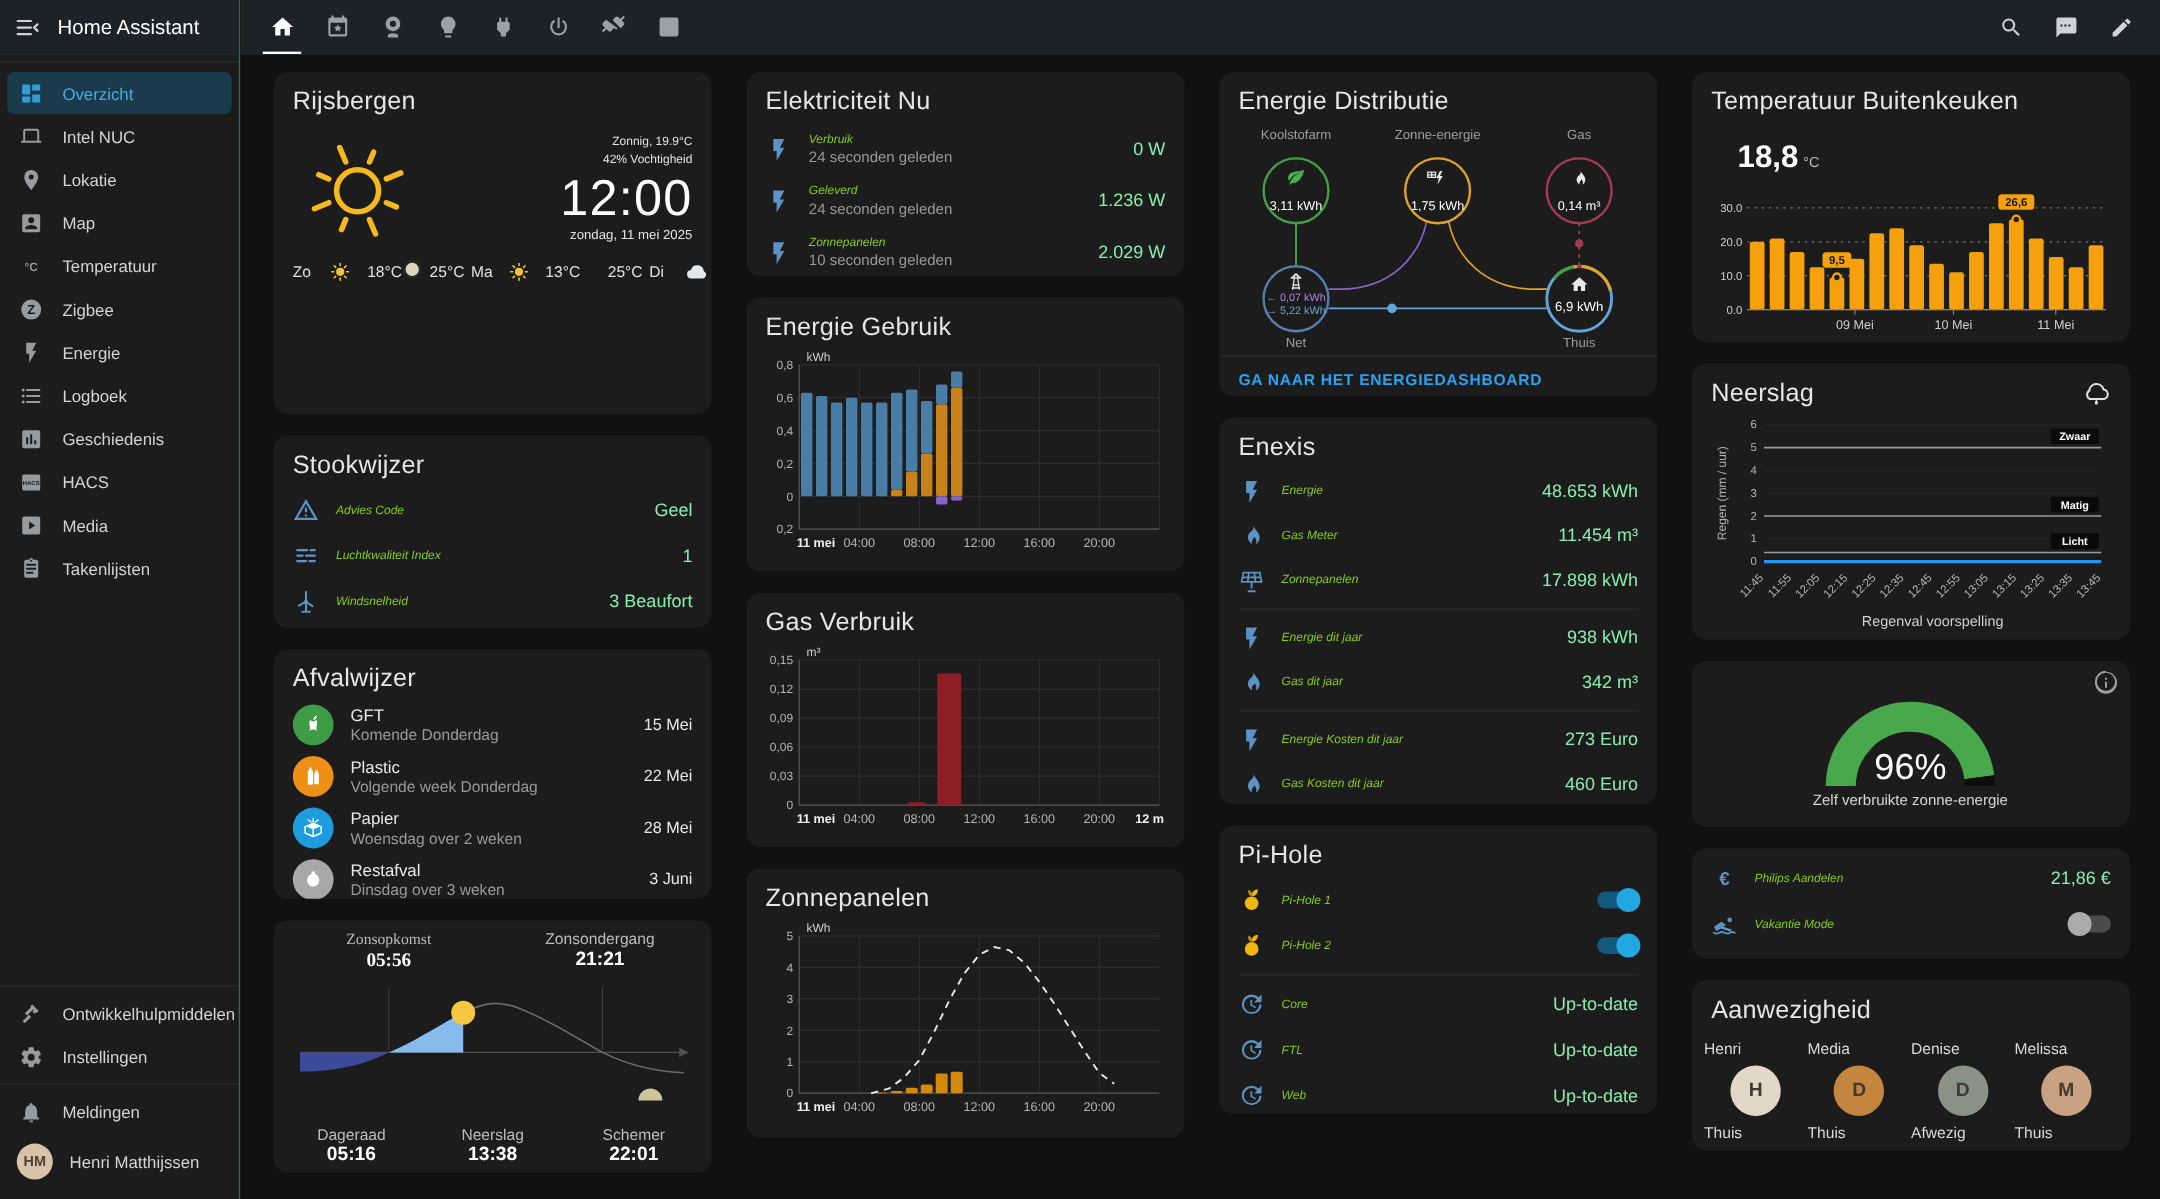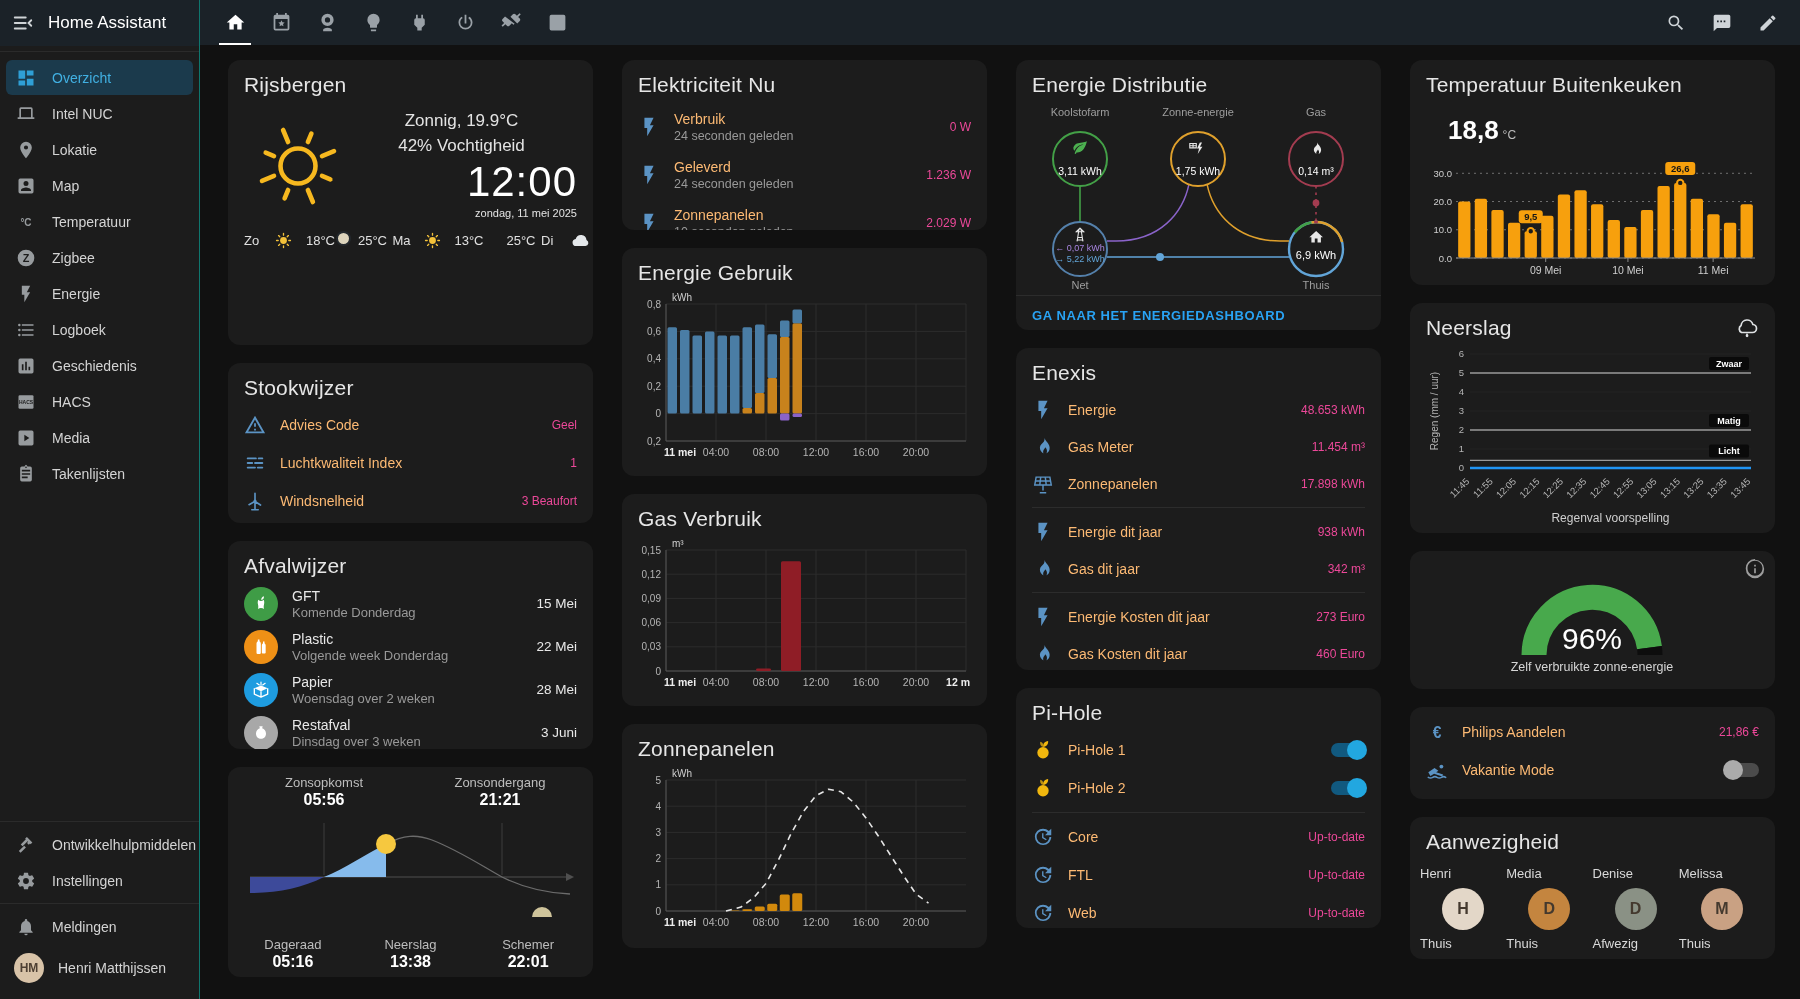--- a/index.html
+++ b/index.html
@@ -35,38 +35,38 @@
   
   .main { position:absolute; left:200px; top:45px; width:1600px; height:954px; background:#111; padding:15px 20px 0 28px; display:flex; gap:29px; }
   .col { width:365px; display:flex; flex-direction:column; gap:18px; flex:none; }
   .card { background:#1c1c1c; border-radius:12px; position:relative; overflow:hidden; flex:none; }
   .card-title { font-size:21px; color:#e6e6e6; padding:13px 16px 6px; letter-spacing:.2px; }
 
   
   .li { display:flex; align-items:center; gap:14px; padding:8px 16px; cursor:pointer; }
   .li .ic { width:22px; height:22px; color:#5b93c4; flex:none; }
   .li-main { flex:1; min-width:0; }
-  .li-lab { font-size:14px; color:#fdba74; }
+  .li-lab { font-size:10px; color:#84cc16;font-style:italic; }
   .li-sub { font-size:12.5px; color:#999; margin-top:2px; }
-  .li-val { font-size:12px; color:#ec4899; white-space:nowrap; }
+  .li-val { font-size:15px; color:#86efac; white-space:nowrap; }
   .group-div { height:1px; background:#2c2c2c; margin:5px 16px; }
 
   
   .tgl { width:34px; height:14px; border-radius:7px; position:relative; cursor:pointer; flex:none; }
   .tgl.on  { background:#11597f; }
   .tgl.off { background:#4b4b4b; }
   .tgl .knob { width:20px; height:20px; border-radius:50%; position:absolute; top:-3px; }
   .tgl.on  .knob { right:-2px; background:#22a7e0; }
   .tgl.off .knob { left:-2px; background:#ababab; }
 
   
   .weather-main { display:flex; align-items:center; padding:6px 16px 4px 22px; }
   .weather-icon { width:96px; height:96px; flex:none; }
   .weather-info { flex:1; text-align:right; }
-  .w-cond,.w-hum { font-size:17px; color:#e3e3e3; line-height:1.45;text-align:center; }
+  .w-cond,.w-hum { font-size:10px; color:#e3e3e3; line-height:1.45; }
   .w-time { font-size:42px; color:#fff; font-weight:400; line-height:1.15; letter-spacing:1px; }
   .w-date { font-size:11px; color:#e3e3e3; }
   .fc-rows { padding:8px 16px 6px; display:flex; flex-direction:row; gap:5.5px; }
   .fc-row { display:flex; align-items:center; gap:8px; font-size:13px; color:#e0e0e0; }
   .fc-day { width:22px; }
   .fc-ic { width:19px; height:19px; color:#f3c13a; flex:none; }
   .fc-ic.cloud { color:#e4e7ea; }
   .fc-min { width:34px; text-align:right; }
   .fc-max { width:36px; text-align:right; }
   .fc-track { flex:1; height:14px; background:#3f464d; border-radius:7px; position:relative; }
@@ -481,21 +481,21 @@
               <div class="af-lab">Restafval</div>
               <div class="af-sub">Dinsdag over 3 weken</div>
             </div>
             <div class="af-date">3 Juni</div>
           </div>
         </div>
     </div>
 
     <div class="card" style="height:210px">
       <div class="sun-top" id="sun-top">
-          <div class="sun-blk" style="left: 26px;">
+          <div class="sun-blk" style="left: 26px; font-family: Liberation Serif, serif;">
             <div class="sun-lbl">Zonsopkomst</div>
             <div class="sun-val">05:56</div>
           </div>
           <div class="sun-blk" style="left: 202px;">
             <div class="sun-lbl">Zonsondergang</div>
             <div class="sun-val">21:21</div>
           </div>
         </div>
       <div class="chart-host" id="sun-svg" style="padding:0 16px"><svg width="333" height="112" viewBox="0 0 333 112">
             <line x1="80" y1="2" x2="80" y2="54" stroke="#3d3d3d" stroke-width="1"></line>

